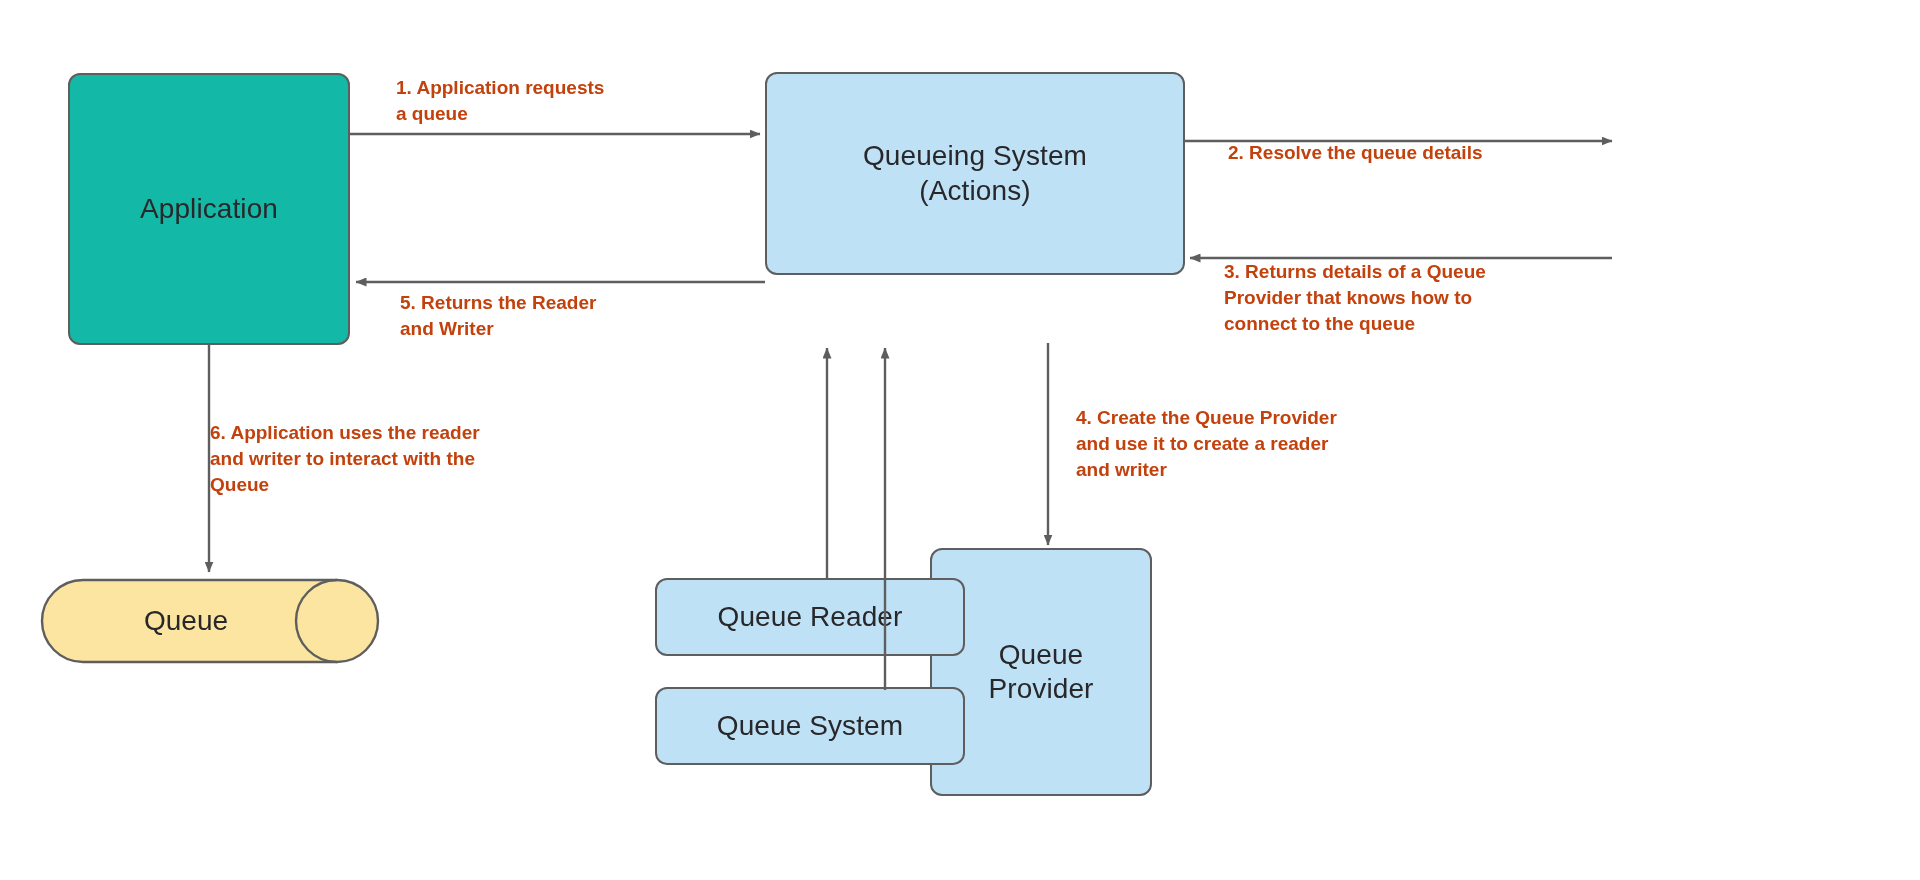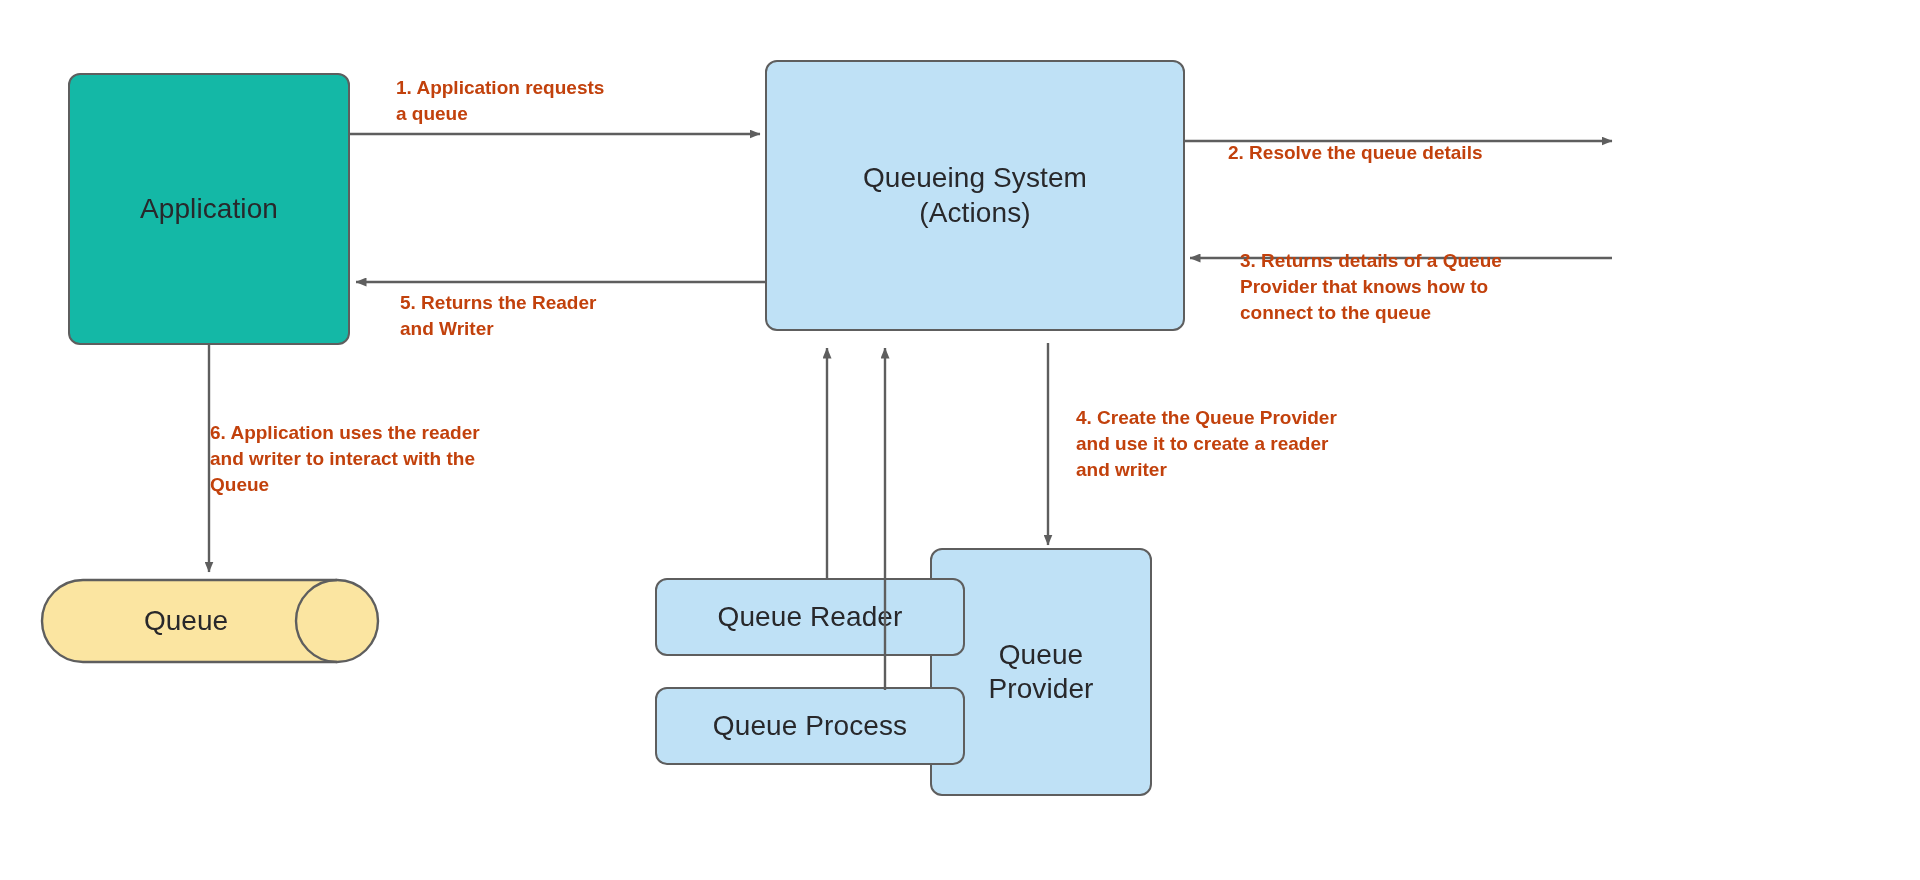--- a/index.html
+++ b/index.html
@@ -113,21 +113,21 @@
 
     <g>
       <line x1="209" y1="345" x2="209" y2="572" stroke="#5e5e5e" stroke-width="2.4" marker-end="url(#arrowhead)"></line>
     </g>
   </svg>
 
   <div class="node node-green" style="left:68px; top:73px; width:282px; height:272px;">
     <span class="node-label">Application</span>
   </div>
 
-  <div class="node node-blue" style="left:765px; top:60px; width:420px; height:271px;">
+  <div class="node node-blue" style="left:765px; top:72px; width:420px; height:203px;">
     <span class="node-label">Queueing System
 (Actions)</span>
   </div>
 
 
   <div class="cylinder" style="left:40px; top:578px; width:340px; height:86px;">
     <svg width="340" height="86" viewBox="0 0 340 86">
       <path d="M 43,2 L 297,2 A 41,41 0 0 1 297,84 L 43,84 A 41,41 0 0 1 43,2 Z" fill="#fbe5a1" stroke="#5e5e5e" stroke-width="2.4"></path>
       <path d="M 297,2 A 41,41 0 0 0 297,84" fill="none" stroke="#5e5e5e" stroke-width="2.4"></path>
     </svg>
@@ -153,29 +153,29 @@
     <g>
       <line x1="885" y1="690" x2="885" y2="348" stroke="#5e5e5e" stroke-width="2.4" marker-end="url(#arrowhead2)"></line>
     </g>
   </svg>
 
   <div class="node node-blue z-front" style="left:655px; top:578px; width:310px; height:78px; z-index:22;">
     <span class="node-label">Queue Reader</span>
   </div>
 
   <div class="node node-blue z-front" style="left:655px; top:687px; width:310px; height:78px; z-index:22;">
-    <span class="node-label">Queue Process</span>
+    <span class="node-label">Queue System</span>
   </div>
 
   <div class="edge-label" style="left:396px; top:75px; width:330px;">1. Application requests
 a queue</div>
 
   <div class="edge-label" style="left:1228px; top:108px; width:400px;margin-top:32px;">2. Resolve the queue details</div>
 
-  <div class="edge-label" style="left:1224px; top:248px; width:360px;margin-left:16px;">3. Returns details of a Queue
+  <div class="edge-label" style="left:1224px; top:259px; width:360px;">3. Returns details of a Queue
 Provider that knows how to
 connect to the queue</div>
 
   <div class="edge-label" style="left:1060px; top:405px; width:400px;margin-left:16px;">4. Create the Queue Provider
 and use it to create a reader
 and writer</div>
 
   <div class="edge-label" style="left:400px; top:290px; width:300px;">5. Returns the Reader
 and Writer</div>
 

